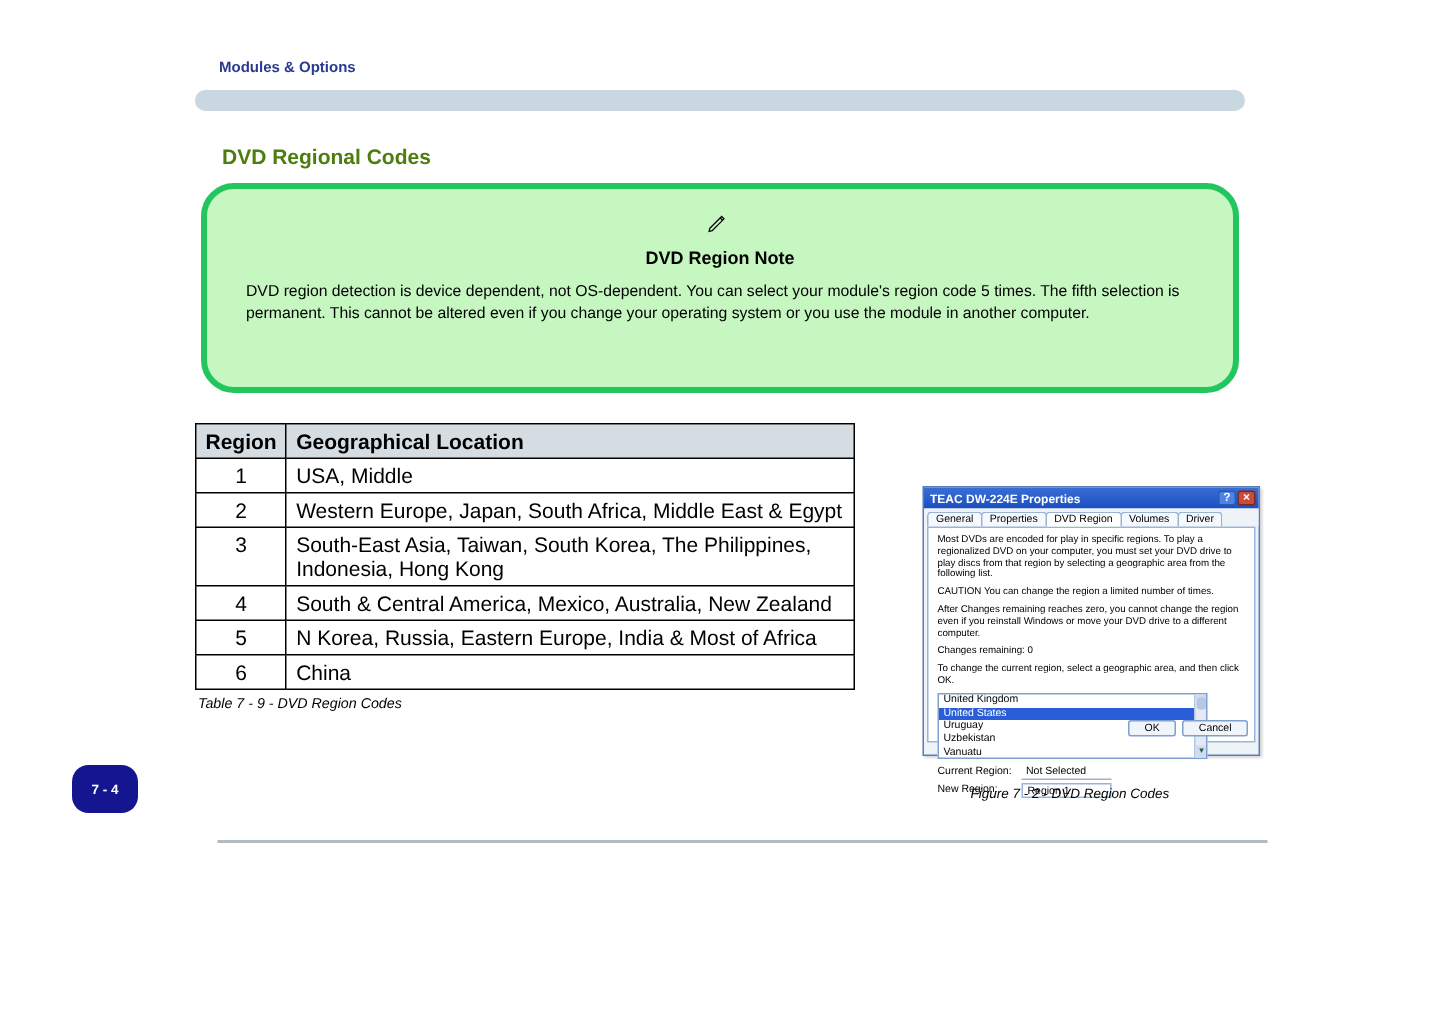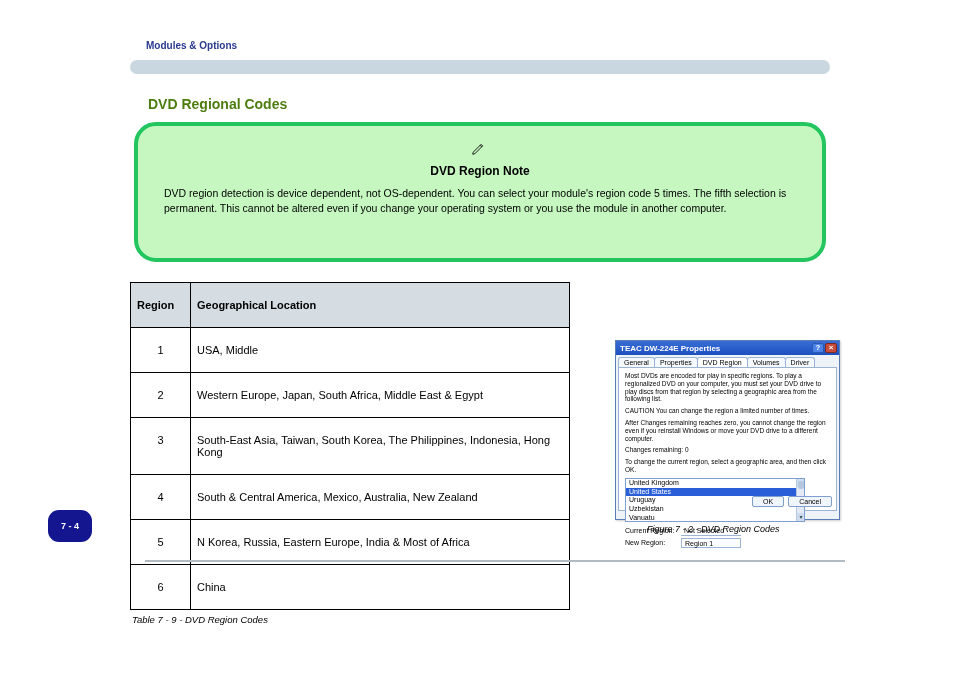--- a/index.html
+++ b/index.html
@@ -60,22 +60,22 @@
   .note-body p { margin-bottom: 10px; }
 
   .table-wrap { position: relative; }
   table.regions {
     border-collapse: collapse;
     width: 440px;
     margin-left: 0;
   }
   table.regions th, table.regions td {
     border: 1px solid #000;
-    padding: 16px 6px;
-    font-size: 11px;
+    padding: 3px 6px;
+    font-size: 14px;
     text-align: left;
     vertical-align: top;
   }
   table.regions th { background: #d5dde3; font-weight: bold; }
   table.regions td.region-col { width: 60px; text-align: center; }
   .table-caption {
     font-size: 9.5px; font-style: italic; margin-top: 4px; margin-left: 2px;
   }
 
   .page-badge {
@@ -91,21 +91,21 @@
     display: flex;
     align-items: center;
     justify-content: center;
     font-weight: bold;
   }
 
   
   .props-dialog {
     position: absolute;
     left: 615px;
-    top: 340px;
+    top: 324px;
     width: 225px;
     height: 180px;
     border: 1px solid #5a7db6;
     background: #eef3f8;
     font-size: 7px;
     box-shadow: 1px 1px 2px rgba(0,0,0,.2);
   }
   .titlebar {
     height: 14px;
     background: linear-gradient(to bottom, #3a6ed5, #1b4fc0);

